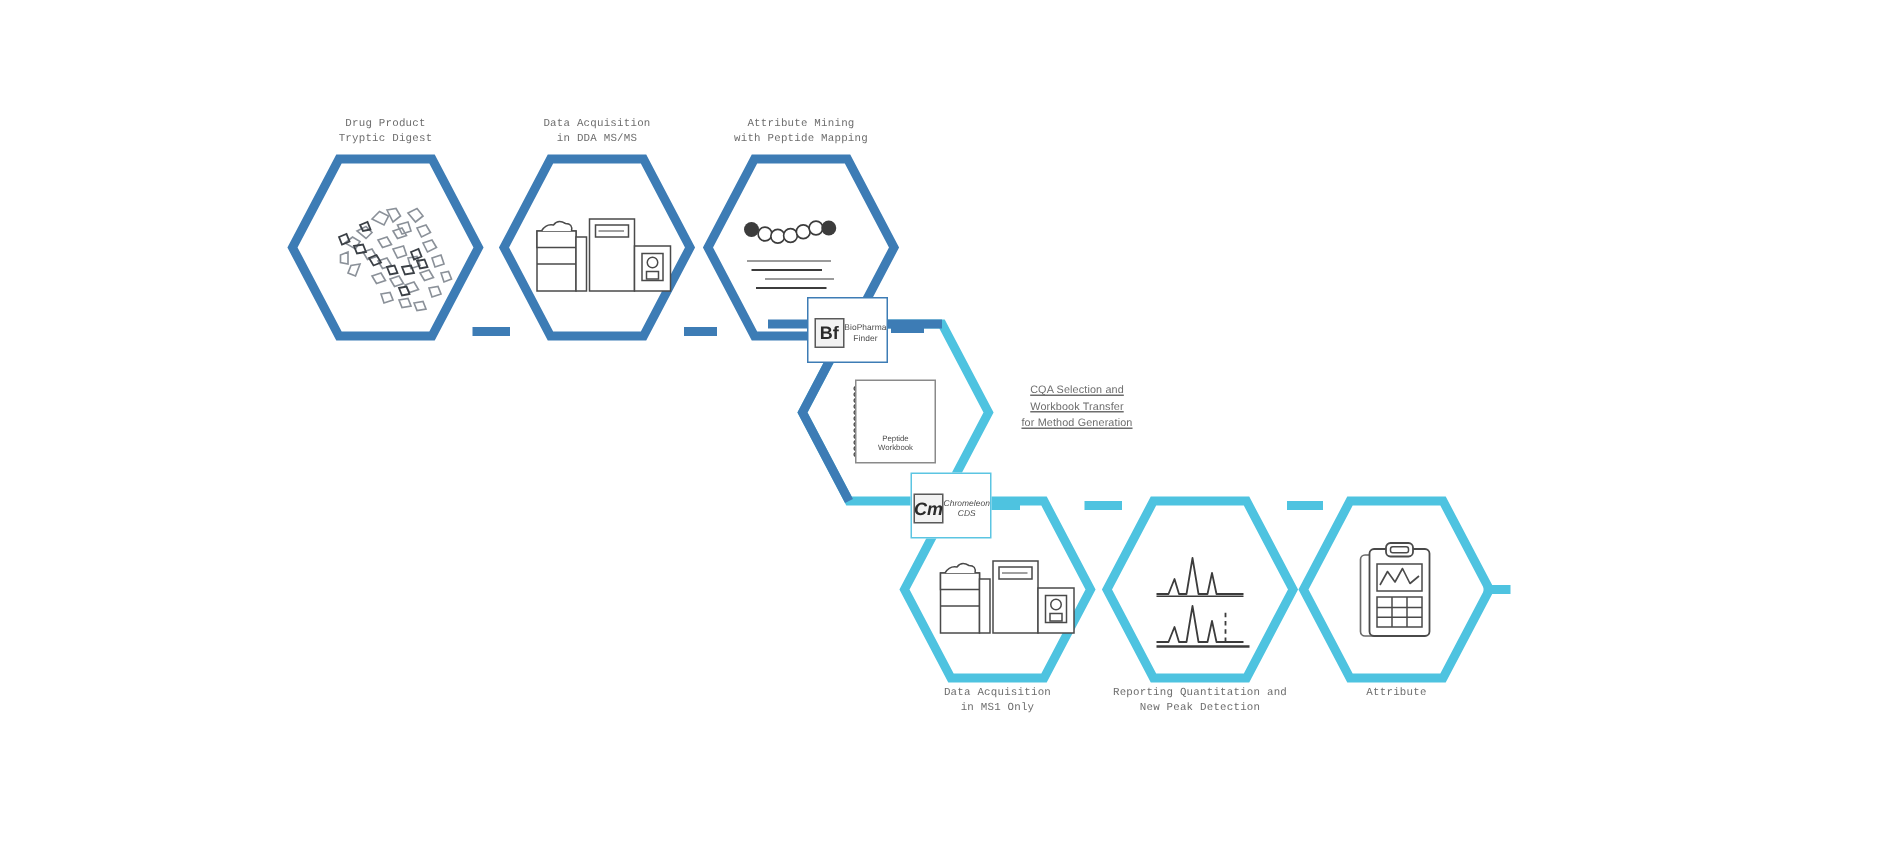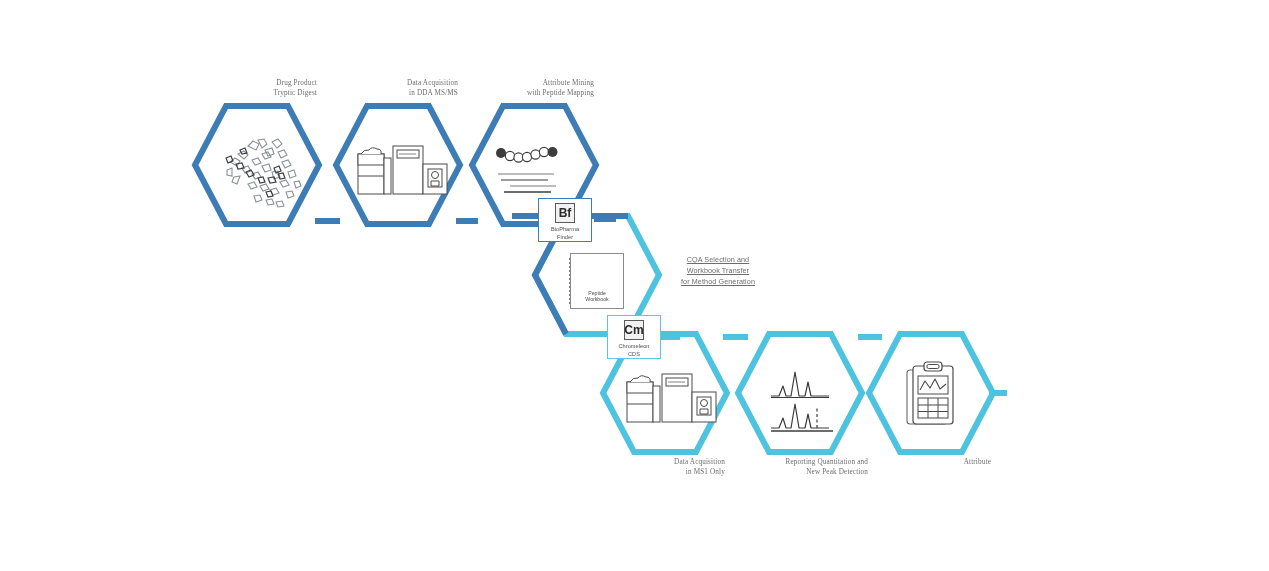--- a/index.html
+++ b/index.html
@@ -21,27 +21,27 @@
     height: 571px;
   }
   svg.diagram {
     position: absolute;
     left: 0; top: 0;
     width: 1269px;
     height: 571px;
   }
   .hex-label {
     position: absolute;
-    text-align: right;
+    text-align: center;
     font-size: 7.2px;
     line-height: 1.42;
     color: #6d6d6d;
     letter-spacing: 0.15px;
     white-space: pre-line;
-    font-family: Liberation Serif, serif;
+    font-family: Liberation Mono, monospace;
   }
   .side-label {
     position: absolute;
     font-size: 10.4px;
     font-weight: bold;
     line-height: 1.5;
     letter-spacing: 1.25px;
     white-space: pre-line;
     font-family: "Liberation Sans", sans-serif;
   }
@@ -61,23 +61,23 @@
     color: #6d6d6d;
     white-space: pre-line;
     letter-spacing: 0.1px;
   }
   
   .badge {
     position: absolute;
     background: #ffffff;
     box-sizing: border-box;
     display: flex;
-    flex-direction: column;
+    flex-direction: row;
     align-items: center;
-    justify-content: space-between;
+    justify-content: flex-end;
     padding-top: 4px;
   }
   .badge .tile {
     width: 20px;
     height: 20px;
     border: 1.6px solid #5a5a5a;
     box-sizing: border-box;
     display: flex;
     align-items: center;
     justify-content: center;
@@ -93,21 +93,21 @@
   .badge .cap {
     margin-top: 2.5px;
     font-size: 5.6px;
     line-height: 1.32;
     color: #4d4d4d;
     text-align: center;
     white-space: pre-line;
     letter-spacing: 0.05px;
   }
   .badge.bf { border: 1.5px solid #3d7cb5; }
-  .badge.cm { border: 1.5px solid #5cc5e2; }
+  .badge.cm { border: 1.5px solid #5cc5e2; font-style: italic; }
 
   .workbook {
     position: absolute;
     background: #ffffff;
     border: 1px solid #8a8a8a;
     box-sizing: border-box;
   }
   .workbook .wb-cap {
     position: absolute;
     left: 0; right: 0;

